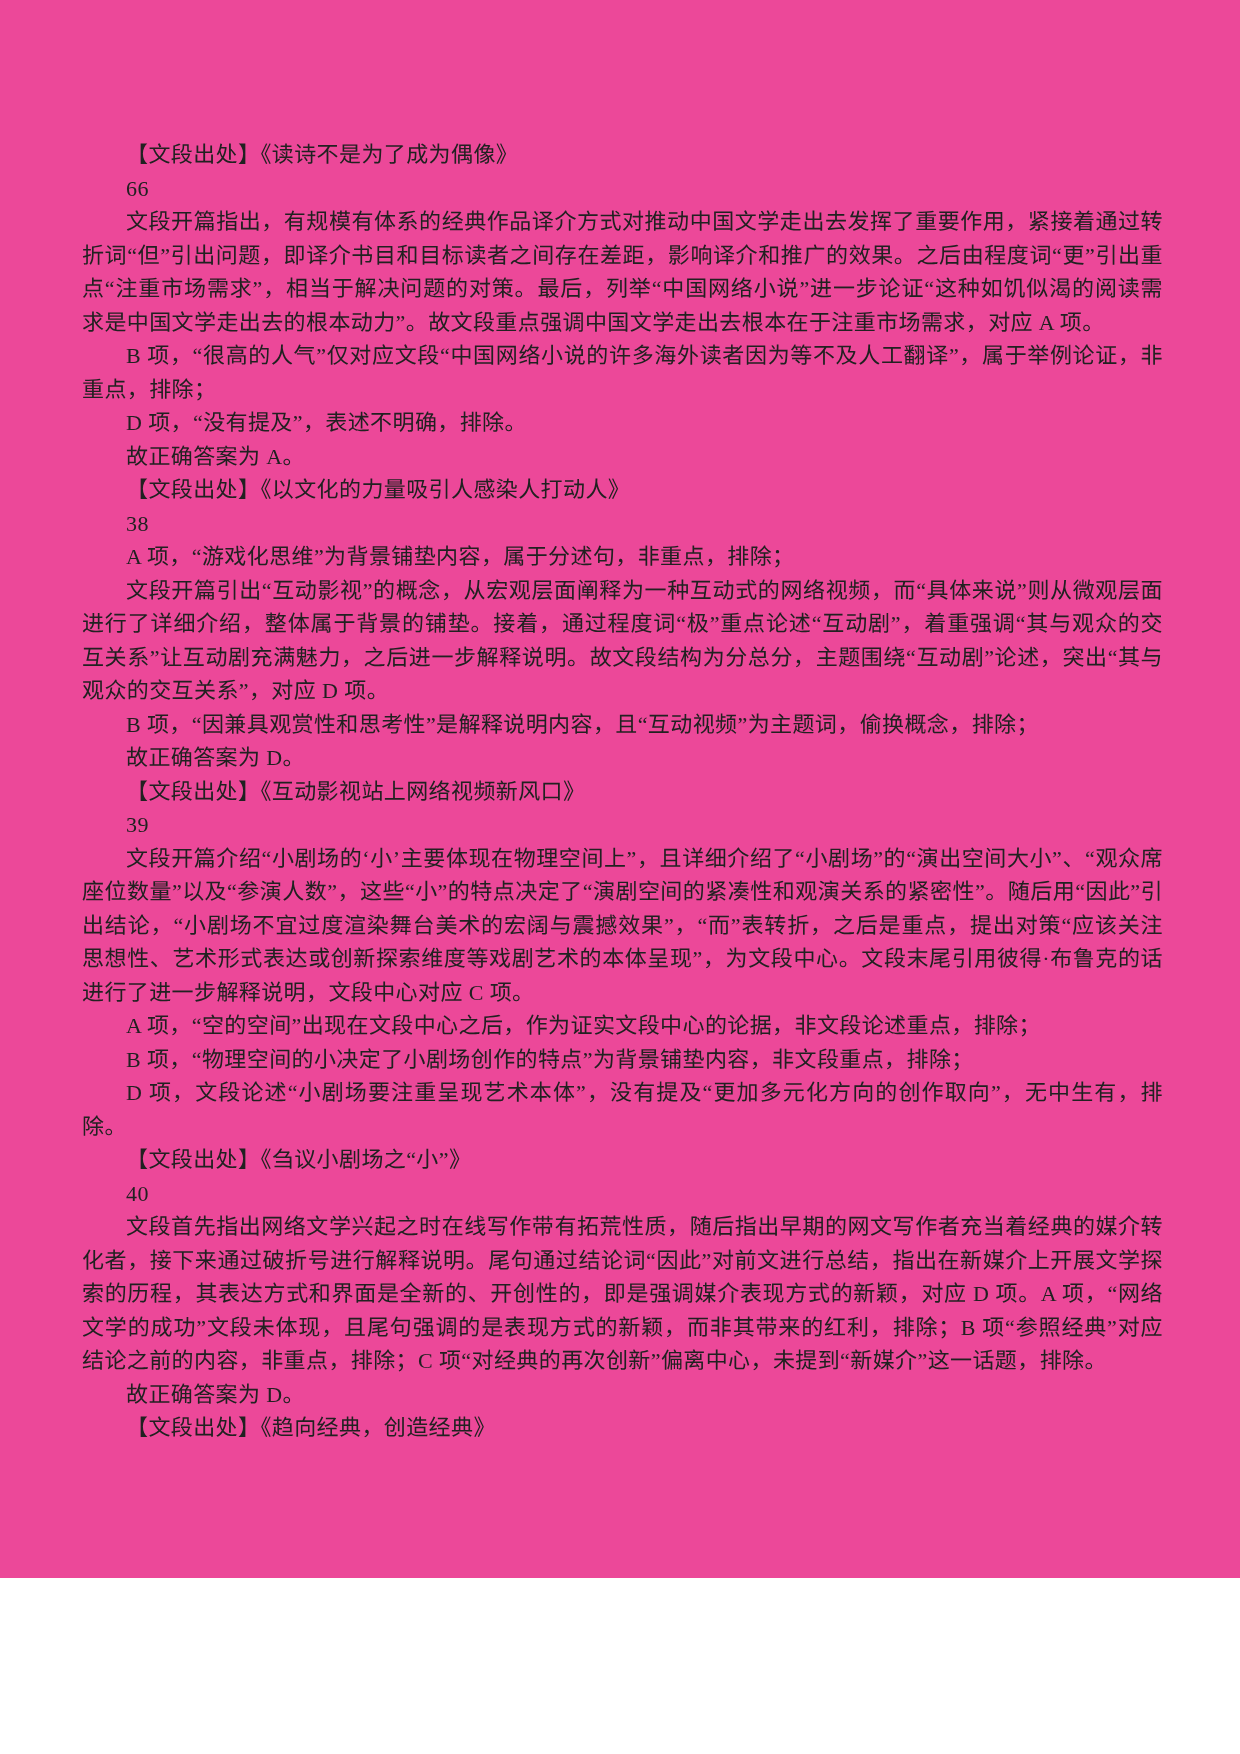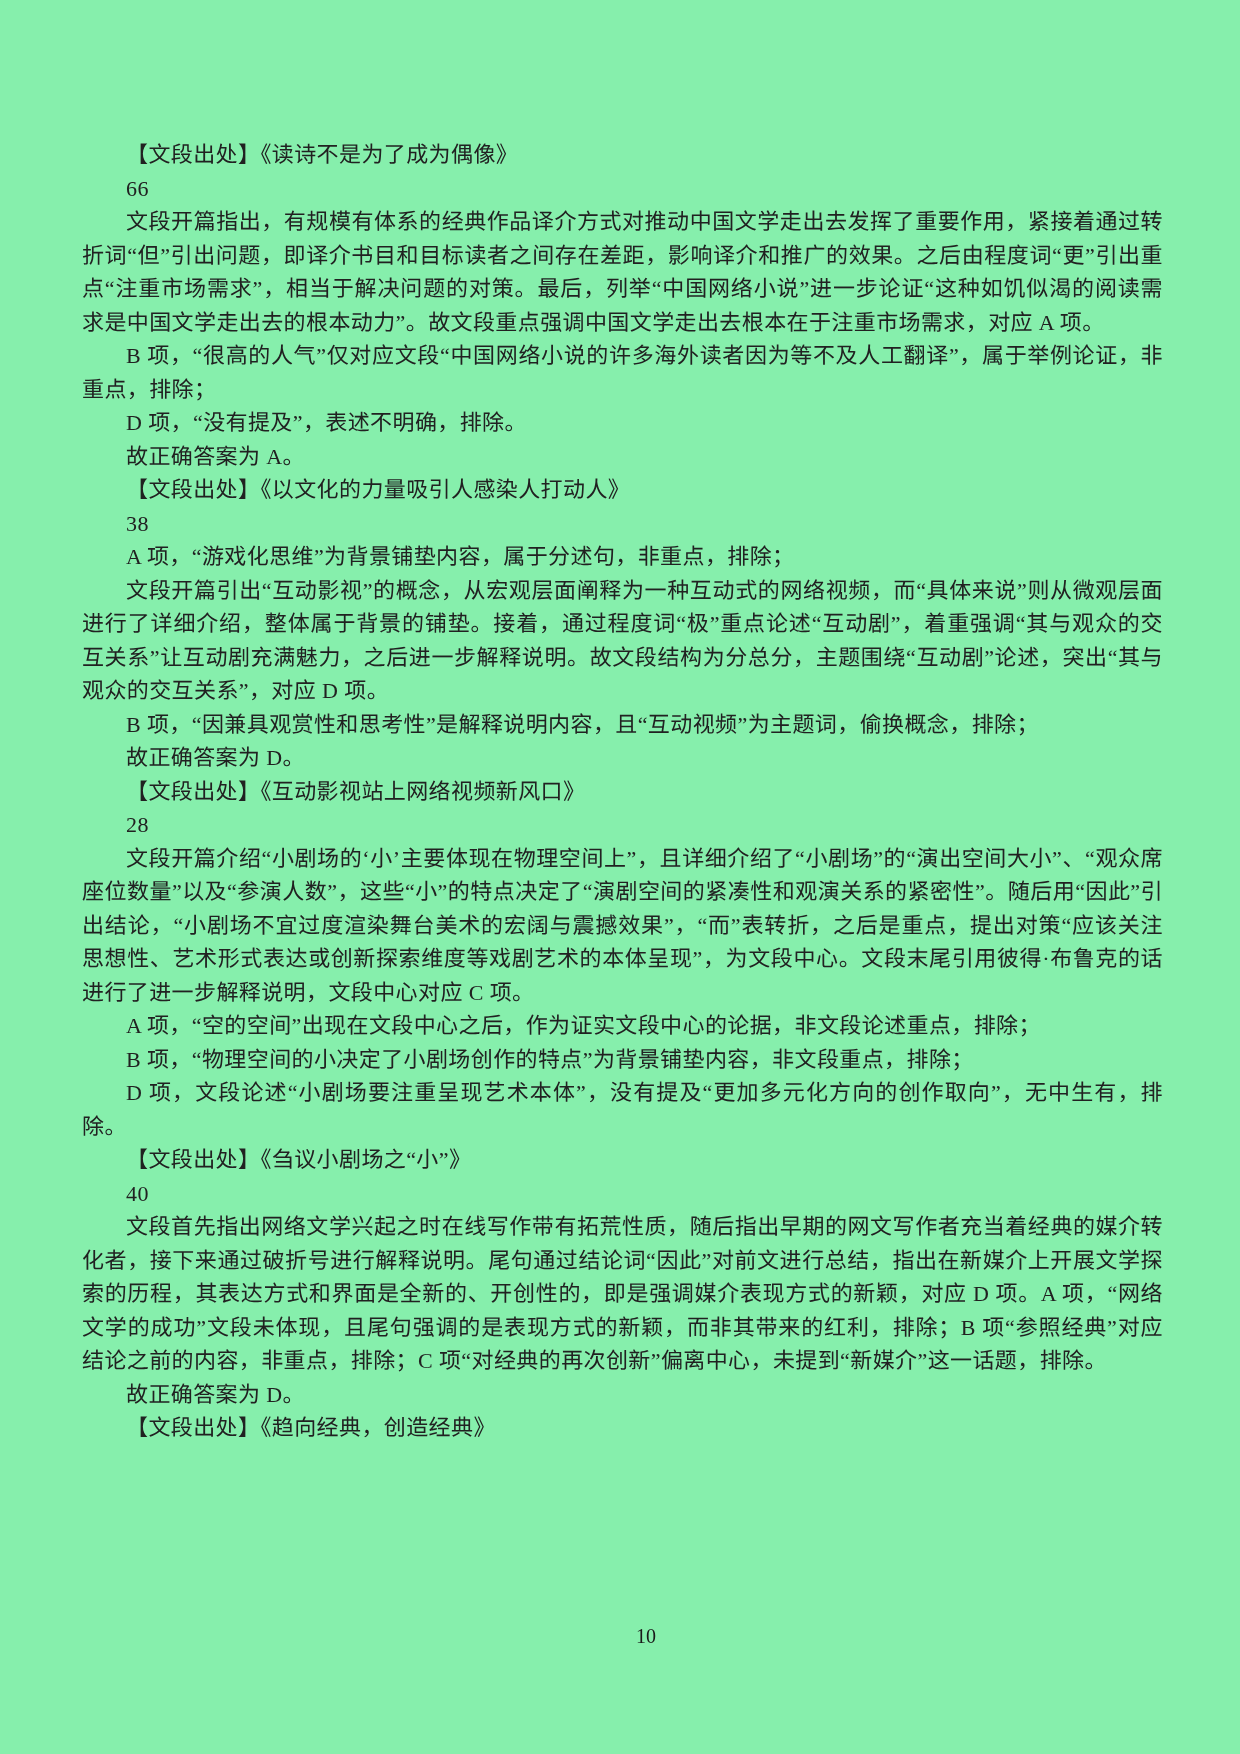--- a/index.html
+++ b/index.html
@@ -3,22 +3,22 @@
 <meta charset="utf-8">
 <style>
   html, body {
     margin: 0;
     padding: 0;
     background: #ffffff;
   }
   .page {
     position: relative;
     width: 1240px;
-    height: 1754px;
-    background: #86efac;
+    height: 1578px;
+    background: #ec4899;
     overflow: hidden;
     font-family: "Liberation Serif", "DejaVu Serif", serif;
     color: #212121;
   }
   .content {
     position: absolute;
     left: 82px;
     top: 138px;
     width: 1081px;
   }
@@ -56,21 +56,21 @@
         <p class="para">B 项，“很高的人气”仅对应文段“中国网络小说的许多海外读者因为等不及人工翻译”，属于举例论证，非重点，排除；</p>
         <p class="para">D 项，“没有提及”，表述不明确，排除。</p>
         <p class="para">故正确答案为 A。</p>
         <p class="para">【文段出处】《以文化的力量吸引人感染人打动人》</p>
         <p class="para">38</p>
         <p class="para">A 项，“游戏化思维”为背景铺垫内容，属于分述句，非重点，排除；</p>
         <p class="para">文段开篇引出“互动影视”的概念，从宏观层面阐释为一种互动式的网络视频，而“具体来说”则从微观层面进行了详细介绍，整体属于背景的铺垫。接着，通过程度词“极”重点论述“互动剧”，着重强调“其与观众的交互关系”让互动剧充满魅力，之后进一步解释说明。故文段结构为分总分，主题围绕“互动剧”论述，突出“其与观众的交互关系”，对应 D 项。</p>
         <p class="para">B 项，“因兼具观赏性和思考性”是解释说明内容，且“互动视频”为主题词，偷换概念，排除；</p>
         <p class="para">故正确答案为 D。</p>
         <p class="para">【文段出处】《互动影视站上网络视频新风口》</p>
-        <p class="para">28</p>
+        <p class="para">39</p>
         <p class="para">文段开篇介绍“小剧场的‘小’主要体现在物理空间上”，且详细介绍了“小剧场”的“演出空间大小”、“观众席座位数量”以及“参演人数”，这些“小”的特点决定了“演剧空间的紧凑性和观演关系的紧密性”。随后用“因此”引出结论，“小剧场不宜过度渲染舞台美术的宏阔与震撼效果”，“而”表转折，之后是重点，提出对策“应该关注思想性、艺术形式表达或创新探索维度等戏剧艺术的本体呈现”，为文段中心。文段末尾引用彼得·布鲁克的话进行了进一步解释说明，文段中心对应 C 项。</p>
         <p class="para">A 项，“空的空间”出现在文段中心之后，作为证实文段中心的论据，非文段论述重点，排除；</p>
         <p class="para">B 项，“物理空间的小决定了小剧场创作的特点”为背景铺垫内容，非文段重点，排除；</p>
         <p class="para">D 项，文段论述“小剧场要注重呈现艺术本体”，没有提及“更加多元化方向的创作取向”，无中生有，排除。</p>
         <p class="para">【文段出处】《刍议小剧场之“小”》</p>
         <p class="para">40</p>
         <p class="para">文段首先指出网络文学兴起之时在线写作带有拓荒性质，随后指出早期的网文写作者充当着经典的媒介转化者，接下来通过破折号进行解释说明。尾句通过结论词“因此”对前文进行总结，指出在新媒介上开展文学探索的历程，其表达方式和界面是全新的、开创性的，即是强调媒介表现方式的新颖，对应 D 项。A 项，“网络文学的成功”文段未体现，且尾句强调的是表现方式的新颖，而非其带来的红利，排除；B 项“参照经典”对应结论之前的内容，非重点，排除；C 项“对经典的再次创新”偏离中心，未提到“新媒介”这一话题，排除。</p>
         <p class="para">故正确答案为 D。</p>
         <p class="para">【文段出处】《趋向经典，创造经典》</p>
       </div>

